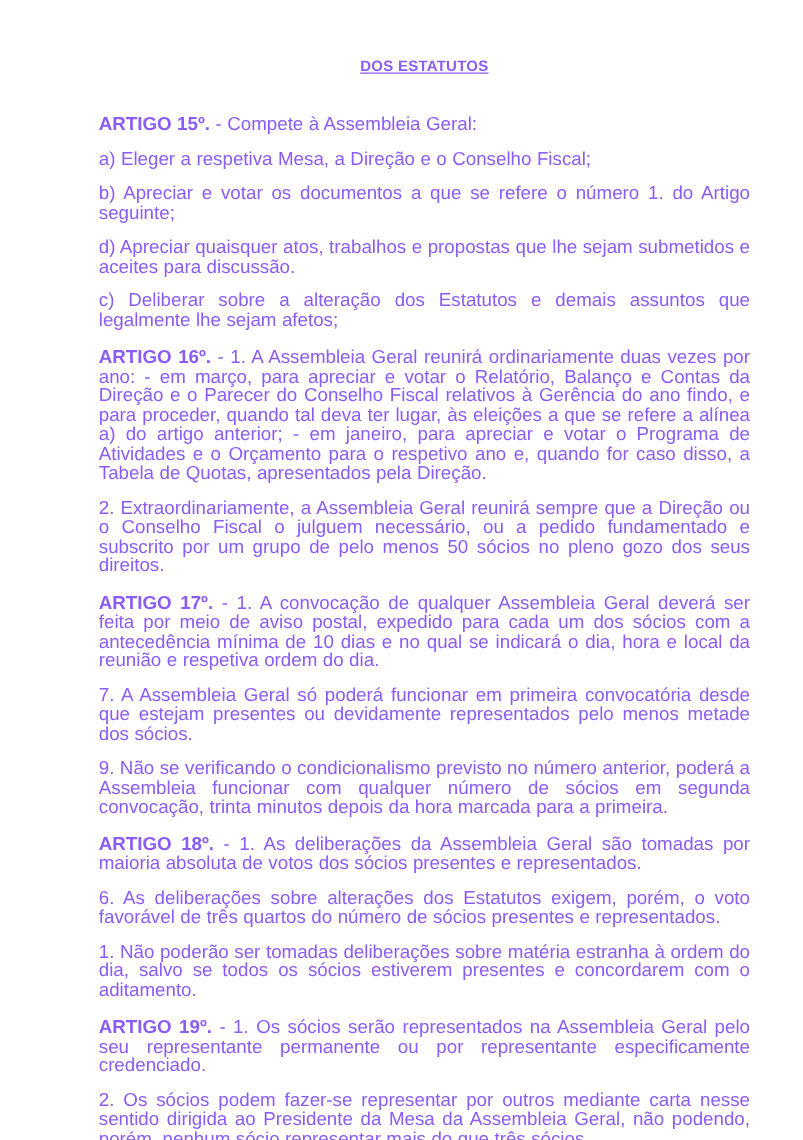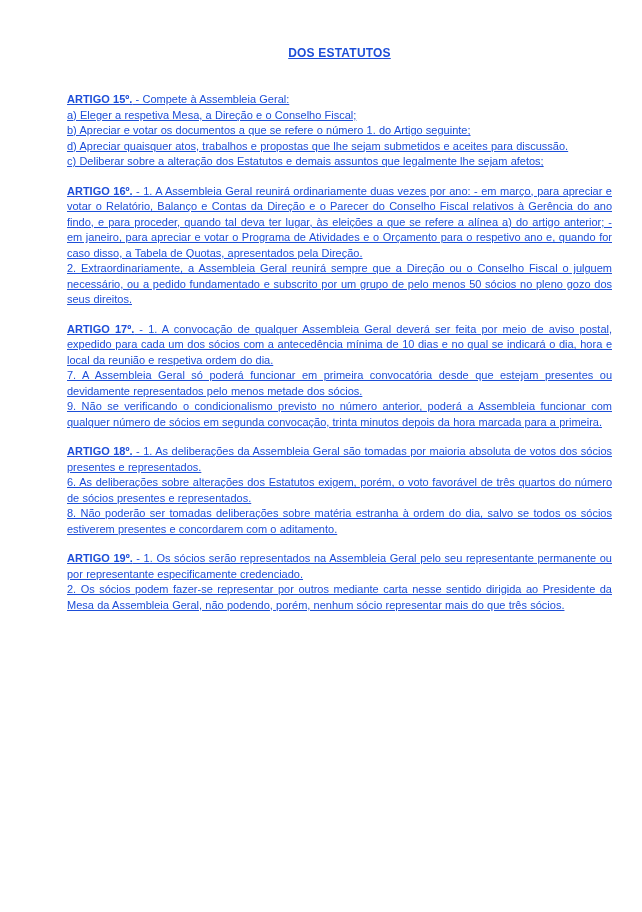--- a/index.html
+++ b/index.html
@@ -9,43 +9,42 @@
   }
   .page {
     position: relative;
     width: 642px;
     height: 912px;
     margin: 0 auto;
     background: #ffffff;
     box-sizing: border-box;
     padding: 46px 30px 0 67px;
     font-family: "Liberation Sans", "DejaVu Sans", sans-serif;
-    color: #1d4ed8;
+    color: #8b5cf6;
     overflow: hidden;
   }
   .doc-title {
     font-size: 12px;
     font-weight: bold;
     text-decoration: underline;
     text-align: center;
     letter-spacing: 0.2px;
     margin: 0 0 31px 0;
     line-height: 15px;
   }
   .article {
     margin: 0 0 14px 0;
   }
   .para {
-    margin: 0;
-    font-size: 11px;
+    margin: 12px;
+    font-size: 15px;
     line-height: 15.5px;
     text-align: justify;
     text-align-last: left;
     word-spacing: 0.2px;
-    text-decoration: underline;
   }
   .article-heading {
     font-weight: bold;
   }
 </style>
 </head>
 <body>
 
 <div class="page">
   <h1 class="doc-title">DOS ESTATUTOS</h1>
@@ -62,20 +61,20 @@
         <p class="para">2. Extraordinariamente, a Assembleia Geral reunirá sempre que a Direção ou o Conselho Fiscal o julguem necessário, ou a pedido fundamentado e subscrito por um grupo de pelo menos 50 sócios no pleno gozo dos seus direitos.</p>
       </div>
       <div class="article">
         <p class="para"><span class="article-heading">ARTIGO 17º.</span> - 1. A convocação de qualquer Assembleia Geral deverá ser feita por meio de aviso postal, expedido para cada um dos sócios com a antecedência mínima de 10 dias e no qual se indicará o dia, hora e local da reunião e respetiva ordem do dia.</p>
         <p class="para">7. A Assembleia Geral só poderá funcionar em primeira convocatória desde que estejam presentes ou devidamente representados pelo menos metade dos sócios.</p>
         <p class="para">9. Não se verificando o condicionalismo previsto no número anterior, poderá a Assembleia funcionar com qualquer número de sócios em segunda convocação, trinta minutos depois da hora marcada para a primeira.</p>
       </div>
       <div class="article">
         <p class="para"><span class="article-heading">ARTIGO 18º.</span> - 1. As deliberações da Assembleia Geral são tomadas por maioria absoluta de votos dos sócios presentes e representados.</p>
         <p class="para">6. As deliberações sobre alterações dos Estatutos exigem, porém, o voto favorável de três quartos do número de sócios presentes e representados.</p>
-        <p class="para">8. Não poderão ser tomadas deliberações sobre matéria estranha à ordem do dia, salvo se todos os sócios estiverem presentes e concordarem com o aditamento.</p>
+        <p class="para">1. Não poderão ser tomadas deliberações sobre matéria estranha à ordem do dia, salvo se todos os sócios estiverem presentes e concordarem com o aditamento.</p>
       </div>
       <div class="article">
         <p class="para"><span class="article-heading">ARTIGO 19º.</span> - 1. Os sócios serão representados na Assembleia Geral pelo seu representante permanente ou por representante especificamente credenciado.</p>
         <p class="para">2. Os sócios podem fazer-se representar por outros mediante carta nesse sentido dirigida ao Presidente da Mesa da Assembleia Geral, não podendo, porém, nenhum sócio representar mais do que três sócios.</p>
       </div>
     </div>
 </div>
 
 </body></html>

